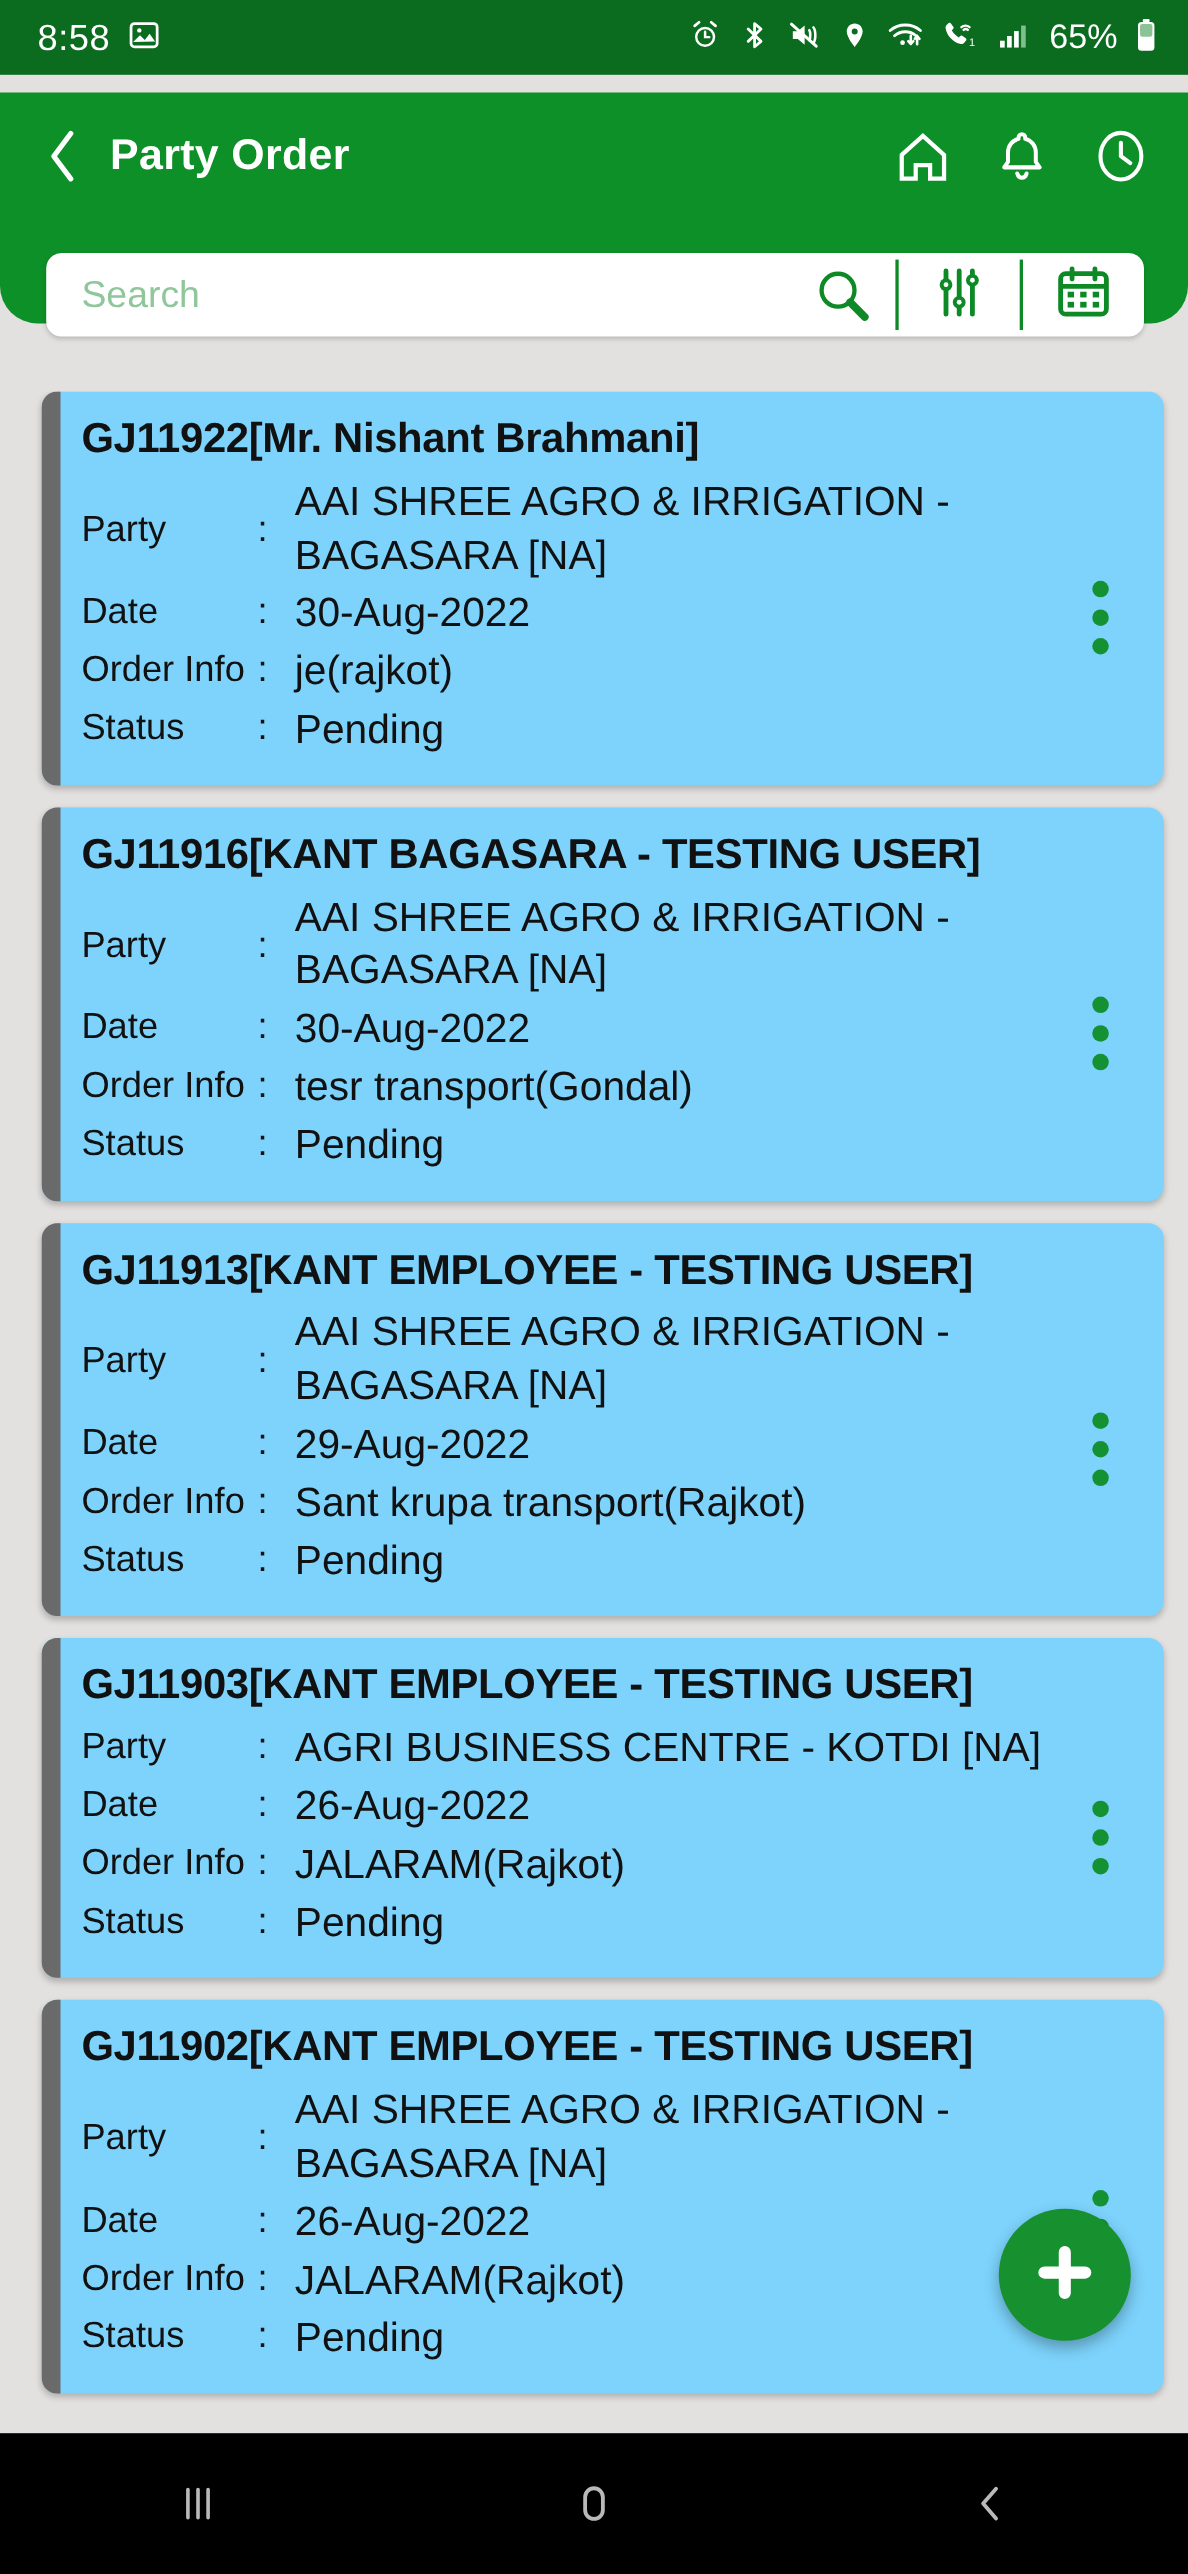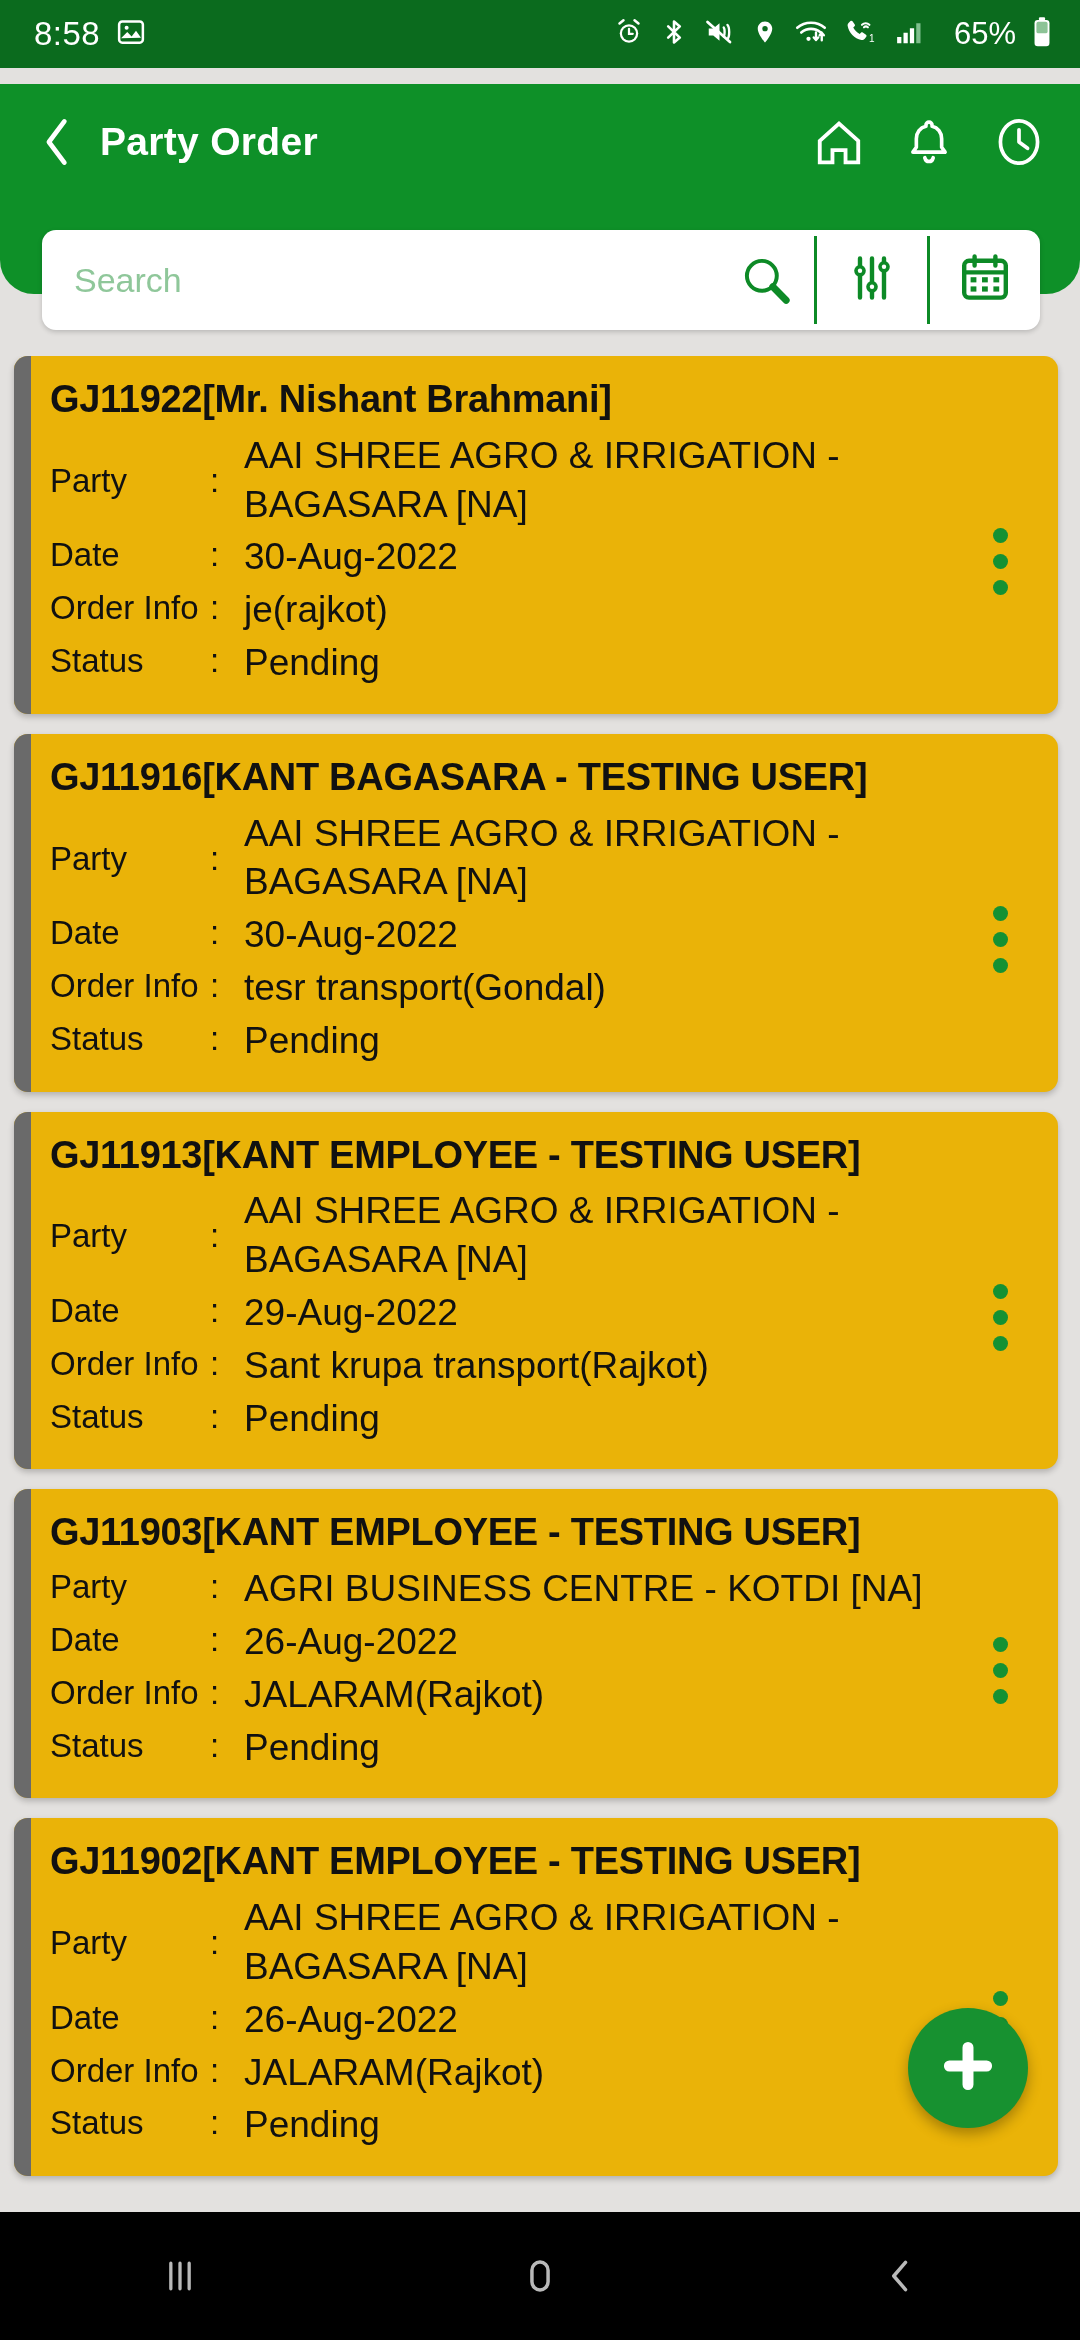--- a/index.html
+++ b/index.html
@@ -15,21 +15,21 @@
   .statusbar {
     position:absolute; top:0; left:0; width:1080px; height:68px;
     background:#0b6b1e; display:flex; align-items:center;
     padding:0 28px 0 34px; color:#ffffff;
   }
   .sb-time { font-size:33px; font-weight:400; letter-spacing:.5px; }
   .sb-left { display:flex; align-items:center; gap:16px; }
   .sb-spacer { flex:1; }
   .sb-right { display:flex; align-items:center; gap:16px; }
   .sb-ico { display:block; }
-  .sb-batt-text { font-size:31px; font-weight:400; margin-left:14px; }
+  .sb-batt-text { font-size:31px; font-weight:400; margin-left:2px; }
 
   
   .appbar {
     position:absolute; top:84px; left:0; width:1080px; height:210px;
     background:#0e9028; border-bottom-left-radius:34px; border-bottom-right-radius:34px;
   }
   .appbar-row {
     position:absolute; top:0; left:0; width:1080px; height:116px;
     display:flex; align-items:center; padding:0 34px 0 28px;
   }
@@ -37,39 +37,39 @@
   .appbar-title {
     color:#ffffff; font-size:39px; font-weight:700; letter-spacing:.3px;
     margin-left:14px;
   }
   .appbar-spacer { flex:1; }
   .appbar-actions { display:flex; align-items:center; gap:36px; }
   .ab-ico { width:54px; height:54px; display:flex; align-items:center; justify-content:center; }
 
   
   .searchwrap {
-    position:absolute; top:230px; left:42px; width:998px; height:100px;
+    position:absolute; top:230px; left:42px; width:998px; height:76px;
     background:#ffffff; border-radius:14px; display:flex; align-items:stretch;
     box-shadow:0 2px 5px rgba(0,0,0,.18);
   }
   .search-field { flex:1; display:flex; align-items:center; padding:0 0 0 32px; min-width:0; }
   .search-input {
     flex:1; border:none; outline:none; background:transparent;
     font-family:"Liberation Sans", sans-serif; font-size:34px; color:#2c2c2c;
     min-width:0;
   }
   .search-input::placeholder { color:#8fc79a; }
   .search-mag { width:96px; display:flex; align-items:center; justify-content:center; }
   .search-sep { width:3px; background:#0d8a26; margin:6px 0; }
   .search-btn { width:110px; display:flex; align-items:center; justify-content:center; }
 
   
   .list { position:absolute; top:356px; left:0; width:1080px; height:1844px; overflow:hidden; }
   .card {
-    position:relative; margin:0 22px 20px 14px; background:#eab308;
+    position:relative; margin:0 22px 20px 38px; background:#7dd3fc;
     border-radius:14px; padding:22px 26px 24px 36px;
     box-shadow:0 3px 6px rgba(0,0,0,.22);
   }
   .card::before {
     content:""; position:absolute; left:0; top:0; bottom:0; width:17px;
     background:#6a6a6a; border-top-left-radius:14px; border-bottom-left-radius:14px;
   }
   .card-title {
     font-size:38px; font-weight:700; color:#111111; letter-spacing:-.3px;
     margin-bottom:8px; line-height:1.15; white-space:nowrap;

